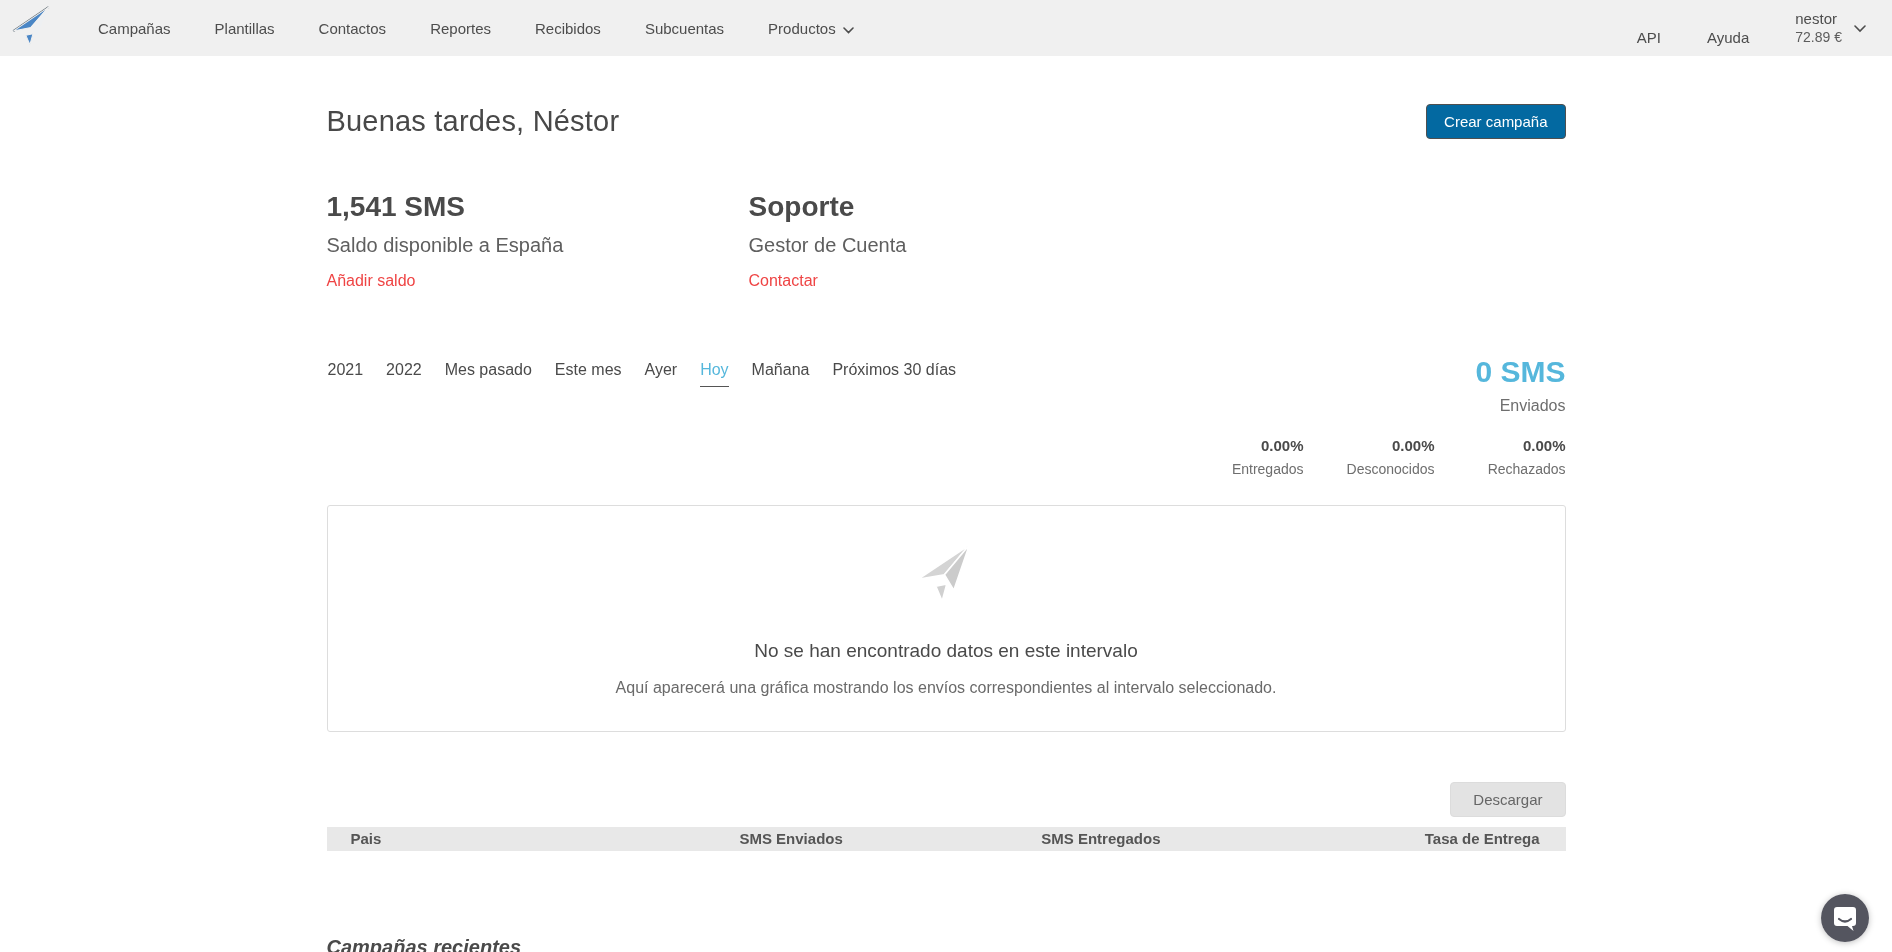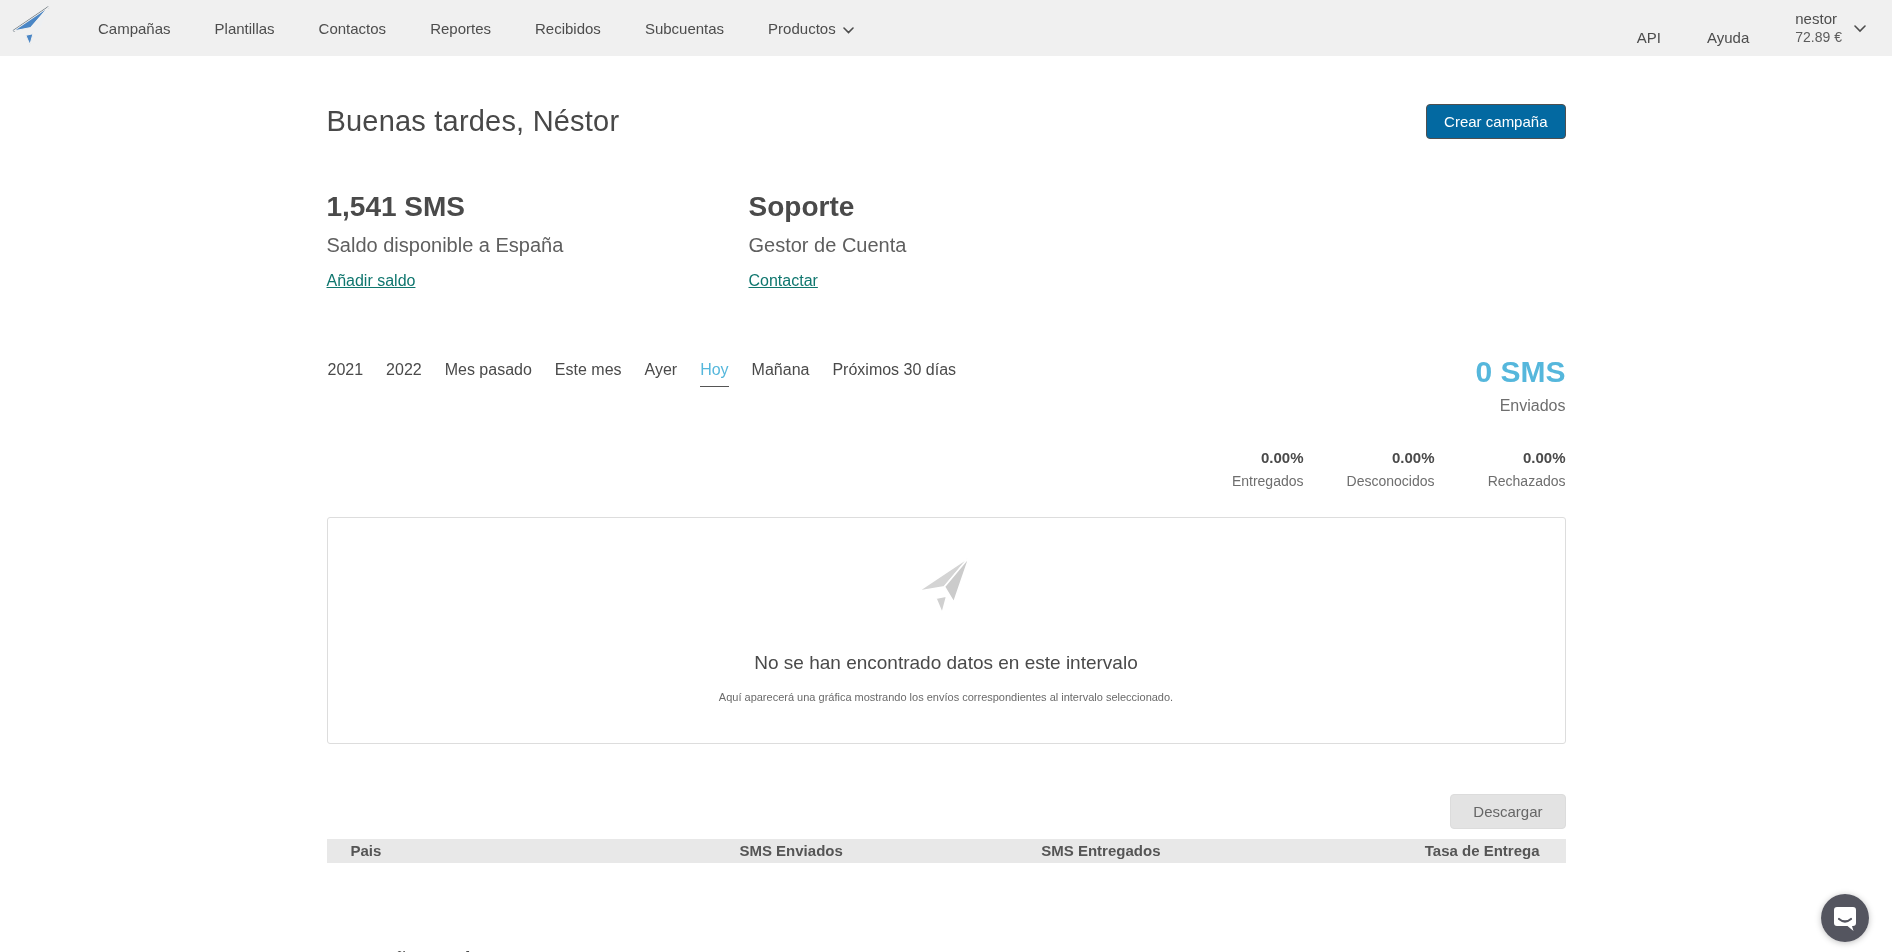--- a/index.html
+++ b/index.html
@@ -42,49 +42,49 @@
     background:#0369a1; color:#fff; border:1px solid #4f4f4f; border-radius:4px;
     font-size:15px; font-family:inherit; padding:8px 17px; cursor:pointer;
   }
 
   
   .info-row { display:flex; margin-top:52px; }
   .info-col { width:422px; }
   .info-title { font-size:28px; font-weight:700; color:#4a4a4a; }
   .info-caption { font-size:20px; color:#5f5f5f; margin-top:11px; }
   .info-link {
-    display:inline-block; margin-top:15px; font-size:16px; color:#0f766e;
-    text-decoration:underline; cursor:pointer;
+    display:inline-block; margin-top:15px; font-size:16px; color:#ef4444;
+    cursor:pointer;
   }
 
   
   .stats-row { display:flex; justify-content:space-between; margin-top:66px; }
   .filters { display:flex; gap:21px; padding-top:5px; }
   .filter-item {
     font-size:16px; color:#4a4a4a; cursor:pointer; white-space:nowrap; padding:0 1px;
   }
   .filter-item.active { color:#55b7dc; }
   .filter-item.active::after {
     content:""; display:block; border-bottom:1px solid #555; margin-top:7px;
   }
   .sent-stats { text-align:right; }
   .sent-value { font-size:30px; font-weight:700; color:#55b7dc; line-height:1.05; }
   .sent-label { font-size:16px; color:#6e6e6e; margin-top:9px; }
   .metrics { display:flex; justify-content:flex-end; gap:18px; margin-top:22px; }
-  .metric { width:113px; text-align:right;margin-top:12px; }
+  .metric { width:113px; text-align:right; }
   .metric-value { font-size:15px; font-weight:700; color:#4a4a4a; }
   .metric-label { font-size:14px; color:#6e6e6e; margin-top:7px; }
 
   
   .empty-box {
     margin-top:28px; height:227px; border:1px solid #dddddd; border-radius:3px;
     background:#fff; text-align:center; padding-top:36px;
   }
   .empty-title { font-size:19px; font-weight:500; color:#4a4a4a; margin-top:24px; }
-  .empty-subtitle { font-size:11px; color:#6a6a6a; margin-top:17px; }
+  .empty-subtitle { font-size:16px; color:#6a6a6a; margin-top:17px; }
 
   
   .download-row { display:flex; justify-content:flex-end; margin-top:50px; }
   .btn-secondary {
     background:#e3e3e3; color:#666; border:1px solid #dcdcdc; border-radius:4px;
     font-size:15px; font-family:inherit; padding:8px 22px; cursor:pointer;
   }
   .table-header {
     margin-top:10px; height:24px; background:#e8e8e8; display:grid;
     grid-template-columns:1fr 1fr 1fr 1fr; align-items:center;

